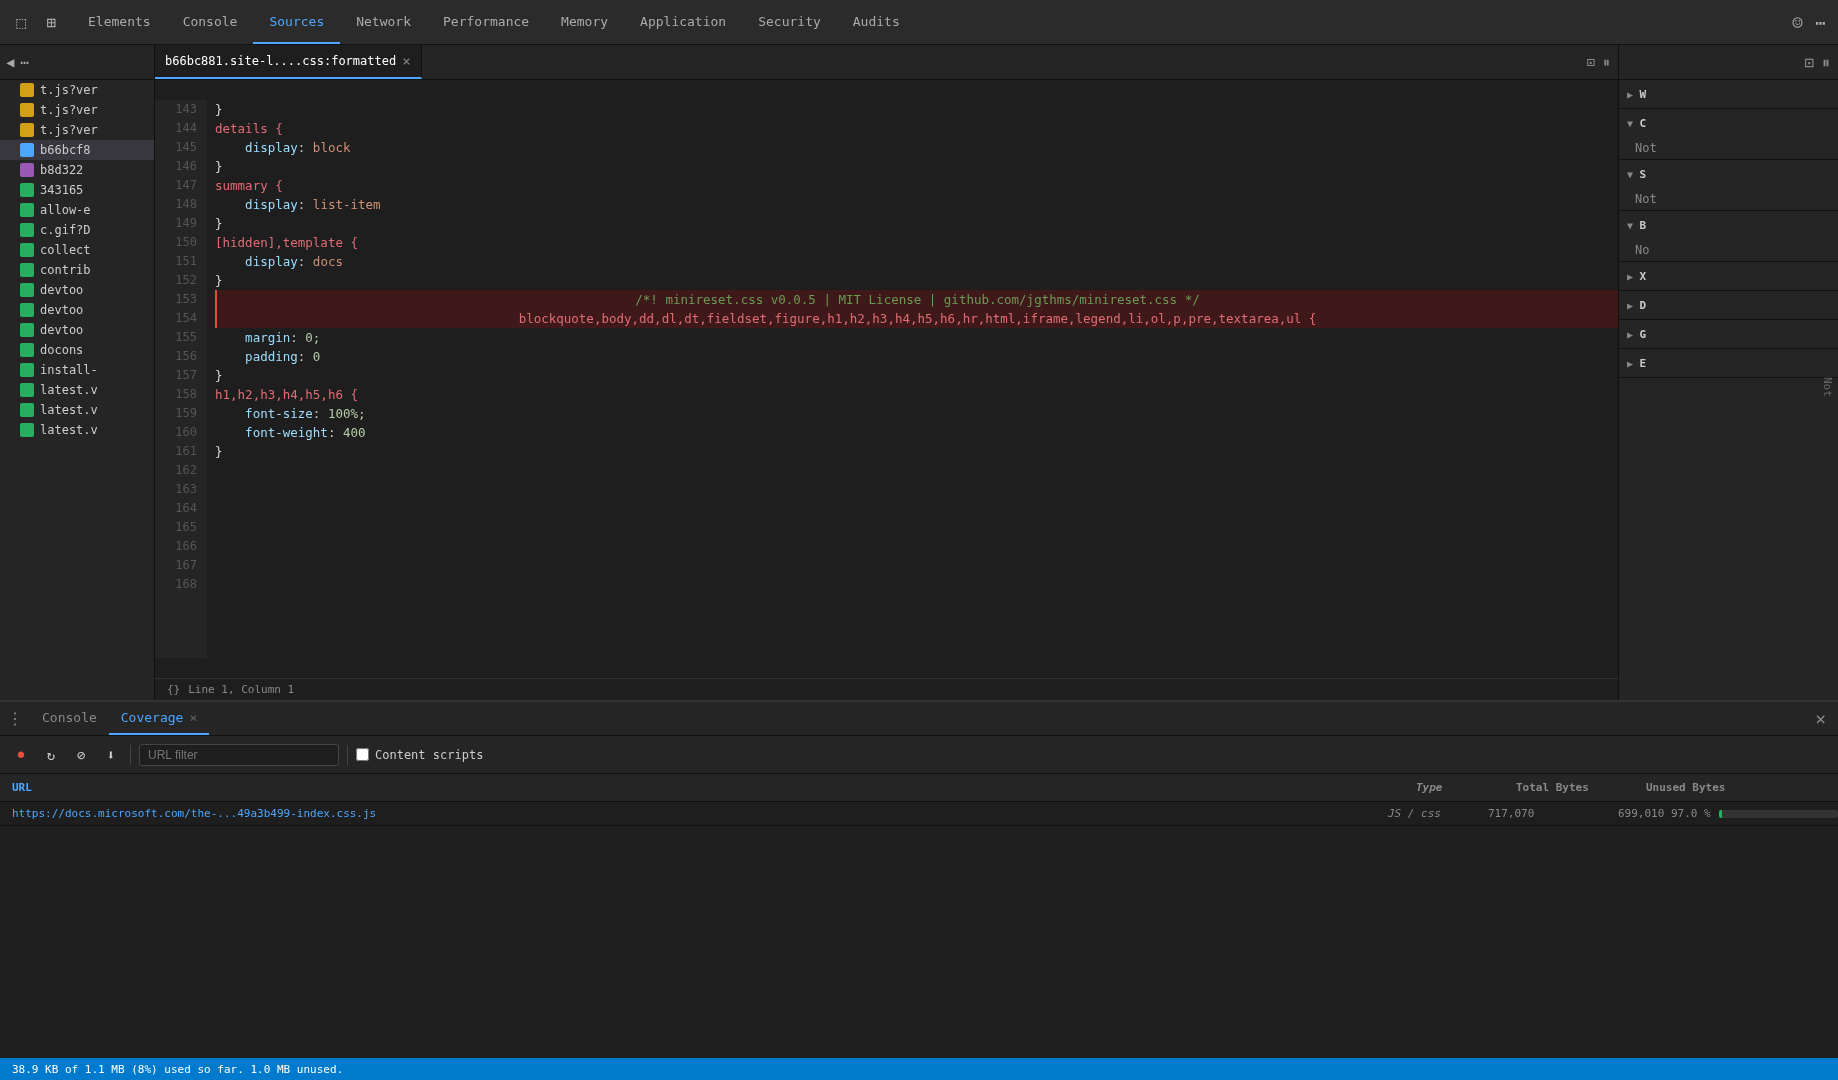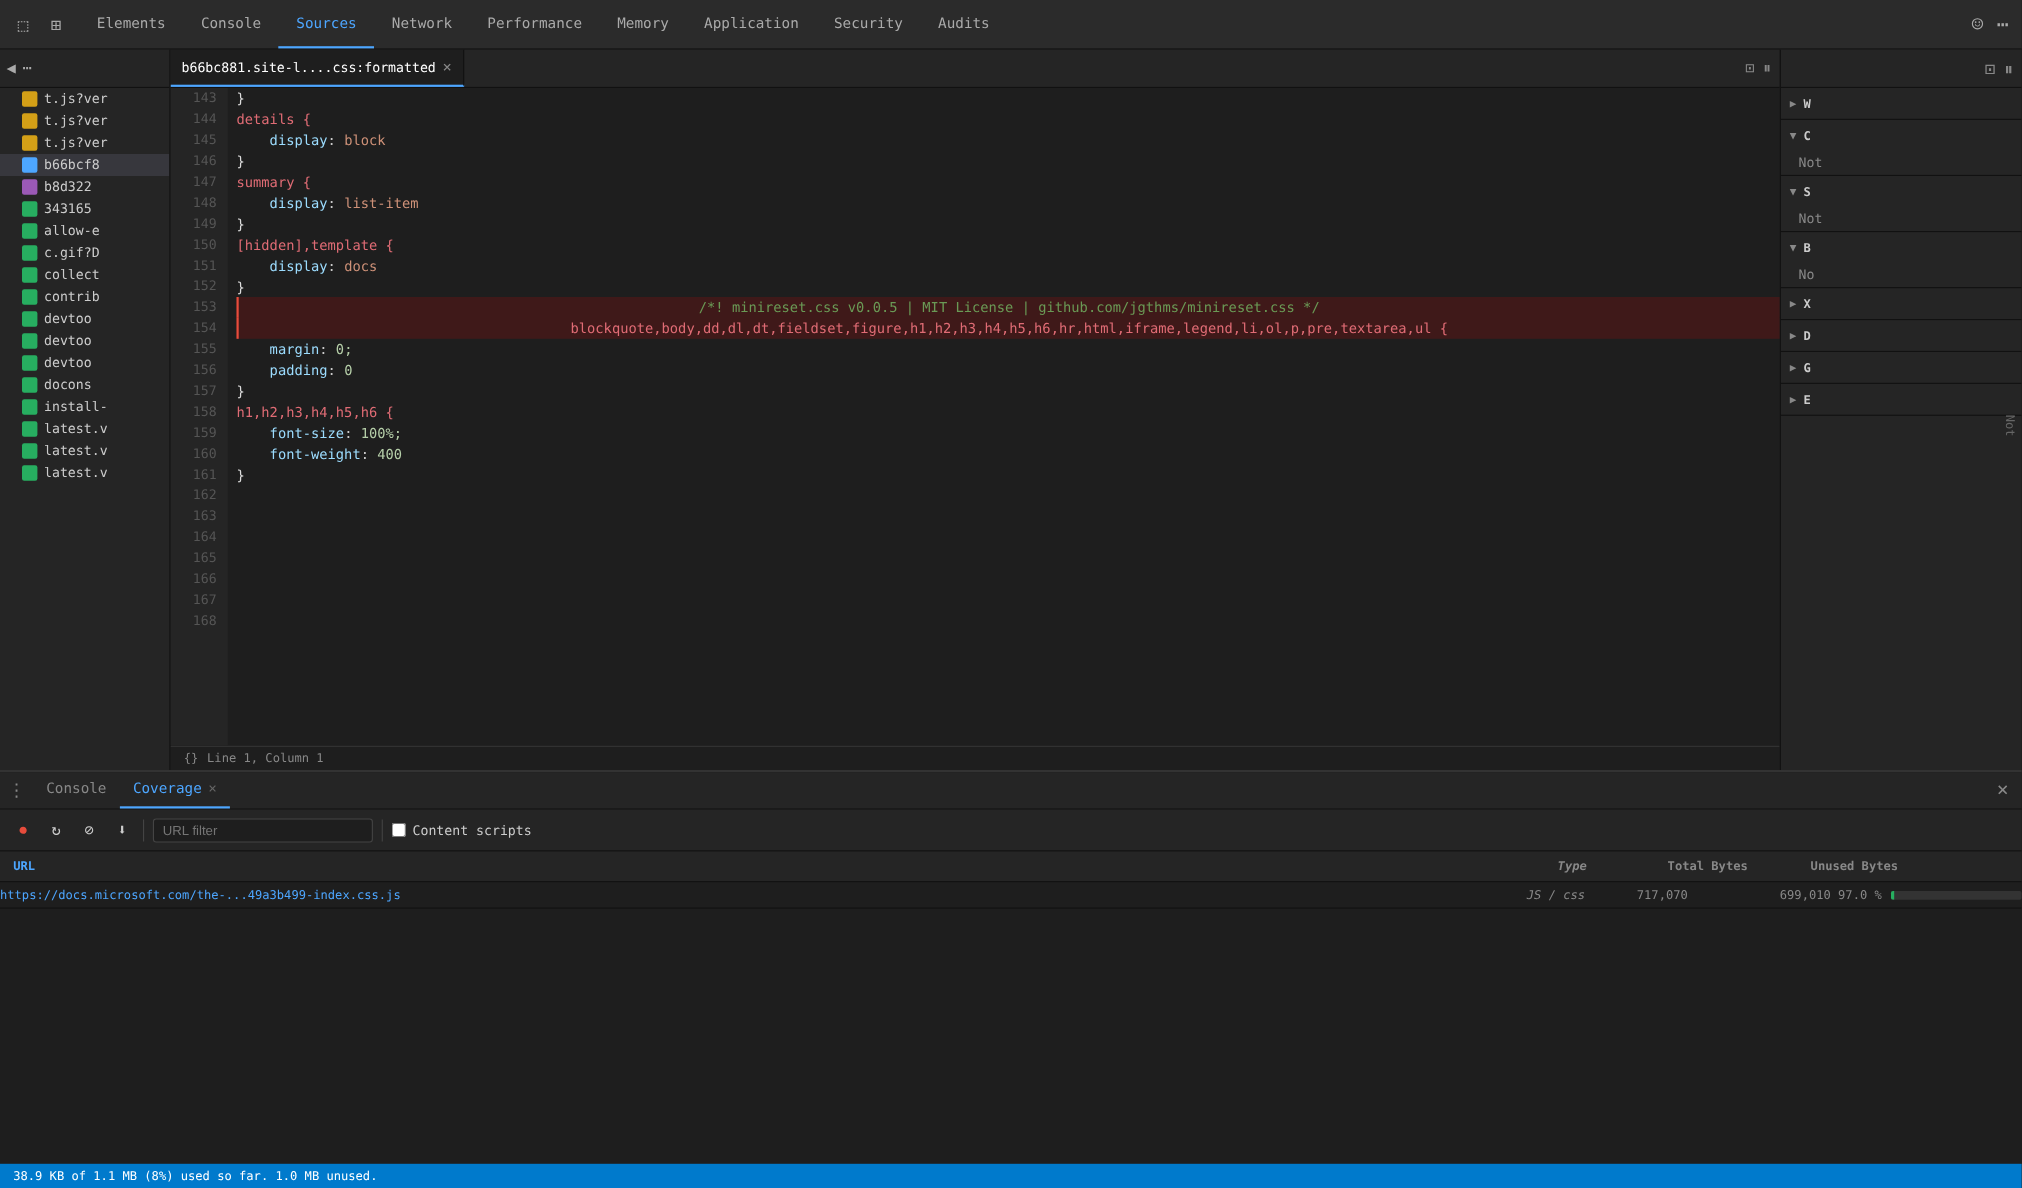--- a/index.html
+++ b/index.html
@@ -131,20 +131,21 @@
       overflow: hidden;
       text-overflow: ellipsis;
     }
 
     
     .code-area {
       flex: 1;
       display: flex;
       flex-direction: column;
       overflow: hidden;
+      gap: 20px;
     }
     .code-tabs {
       height: 35px;
       background: #252525;
       display: flex;
       align-items: stretch;
       border-bottom: 1px solid #111;
       flex-shrink: 0;
     }
     .code-tab {
@@ -421,21 +422,21 @@
     .table-header .col-type { width: 100px; }
     .table-header .col-total { width: 130px; }
     .table-header .col-unused { width: 192px; }
     .table-row-data {
       display: flex;
       align-items: center;
       height: 24px;
       border-bottom: 1px solid #111;
       font-size: 11px;
     }
-    .col-url { flex: 1; padding-left: 0; color: #4da6ff; overflow: hidden; text-overflow: ellipsis; white-space: nowrap; }
+    .col-url { flex: 1; padding-left: 12px; color: #4da6ff; overflow: hidden; text-overflow: ellipsis; white-space: nowrap; }
     .col-type { width: 100px; color: #888; font-style: italic; }
     .col-total { width: 130px; color: #888; }
     .col-unused { width: 220px; color: #888; display: flex; align-items: center; gap: 8px; }
     .usage-bar-container {
       flex: 1;
       height: 8px;
       background: #333;
       border-radius: 2px;
       overflow: hidden;
     }

